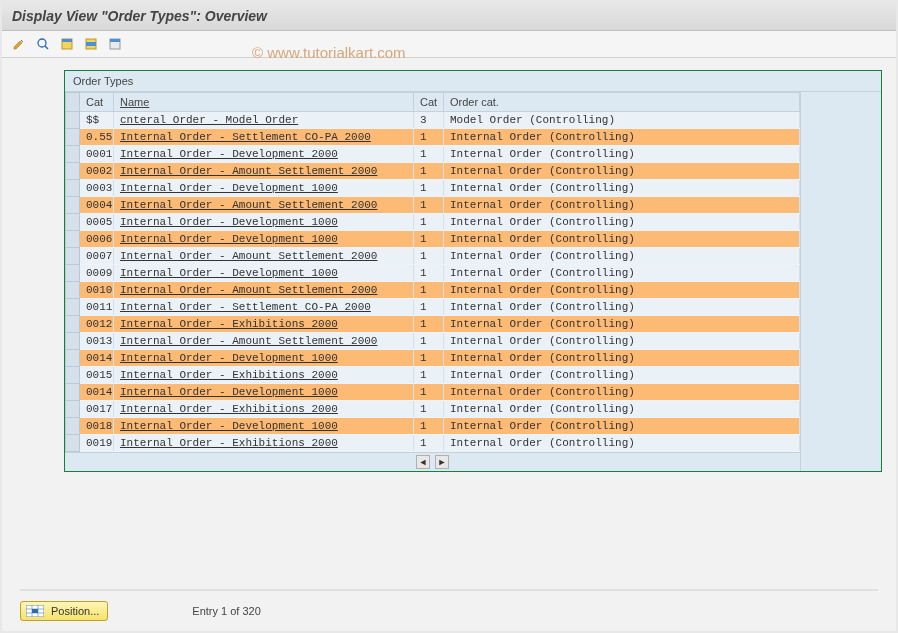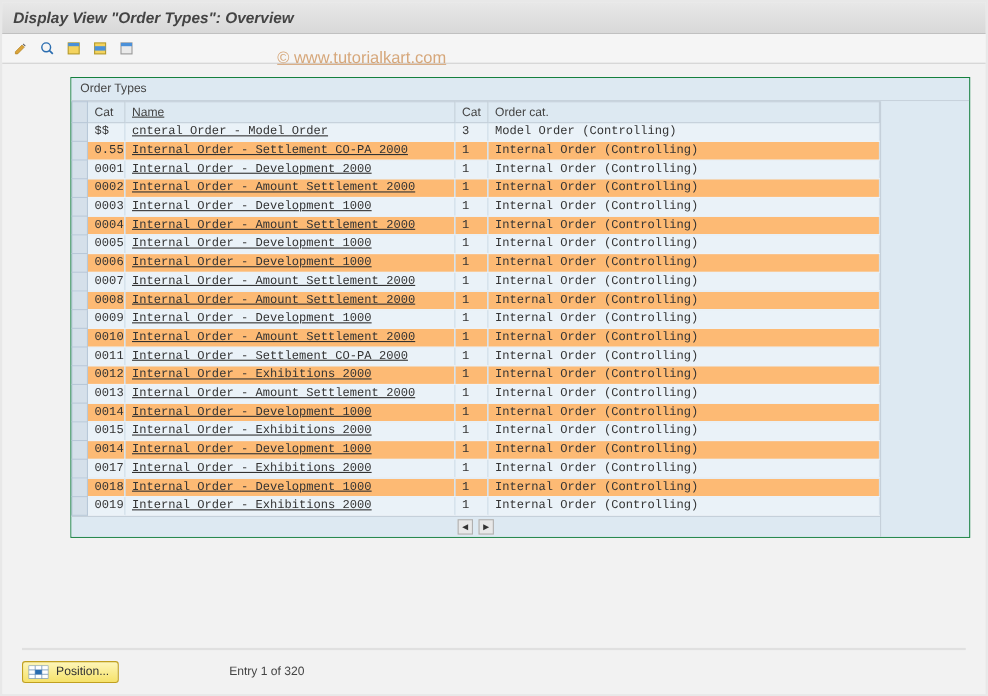--- a/index.html
+++ b/index.html
@@ -37,21 +37,20 @@
       border-radius: 2px;
     }
     .watermark {
       position: absolute;
       top: 42px;
       left: 250px;
       color: #d6a77a;
       font-size: 15px;
       z-index: 100;
       pointer-events: none;
-      text-decoration: underline;
     }
     .content {
       padding: 12px 14px;
     }
     .panel {
       background: #dde9f2;
       border: 1px solid #15803d;
       margin-left: 48px;
     }
     .panel-header {
@@ -108,21 +107,21 @@
       cursor: pointer;
       margin: 0 1px;
     }
     .footer {
       position: absolute;
       bottom: 10px;
       left: 18px;
       right: 18px;
       display: flex;
       align-items: center;
-      gap: 36px;
+      gap: 20px;
       padding-top: 10px;
       border-top: 2px solid #e0e0e0;
     }
     .position-btn {
       display: flex;
       align-items: center;
       background: linear-gradient(to bottom, #fef6b8, #f6e26a);
       border: 1px solid #c0a020;
       border-radius: 3px;
       padding: 2px 8px 2px 4px;
@@ -268,27 +267,20 @@
                   <td class="col-cat2">1</td>
                   <td class="col-ordercat">Internal Order (Controlling)</td>
                 </tr>
                 <tr>
                   <td class="col-sel"></td>
                   <td class="col-cat1">0007</td>
                   <td class="col-name name-col-text">Internal Order - Amount Settlement  2000</td>
                   <td class="col-cat2">1</td>
                   <td class="col-ordercat">Internal Order (Controlling)</td>
                 </tr>
-                <tr class="alt">
-                  <td class="col-sel"></td>
-                  <td class="col-cat1">0008</td>
-                  <td class="col-name name-col-text">Internal Order - Amount Settlement  2000</td>
-                  <td class="col-cat2">1</td>
-                  <td class="col-ordercat">Internal Order (Controlling)</td>
-                </tr>
                 <tr>
                   <td class="col-sel"></td>
                   <td class="col-cat1">0009</td>
                   <td class="col-name name-col-text">Internal Order - Development        1000</td>
                   <td class="col-cat2">1</td>
                   <td class="col-ordercat">Internal Order (Controlling)</td>
                 </tr>
                 <tr class="alt">
                   <td class="col-sel"></td>
                   <td class="col-cat1">0010</td>

